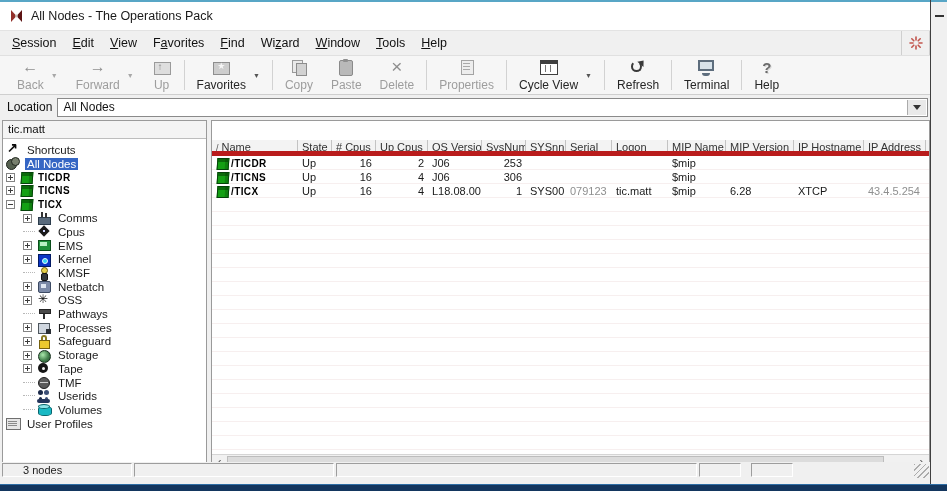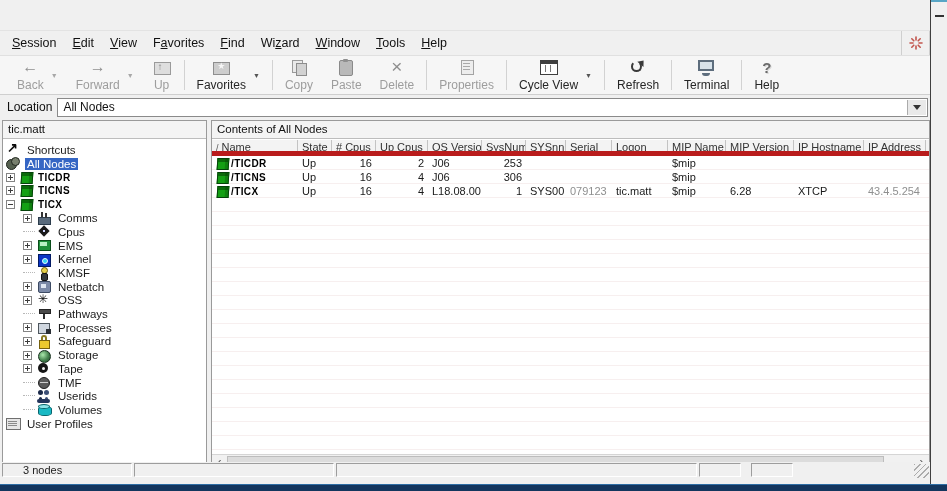--- a/index.html
+++ b/index.html
@@ -147,20 +147,28 @@
   .alarm-icon::after{content:"\00d7";position:absolute;left:1px;top:-4px;font-size:13px;font-weight:bold;color:#cc2020;}
 
   .starburst line{stroke:#c2564e;stroke-width:1.6;stroke-linecap:round;}
 </style>
 </head>
 <body>
 
 <div id="screen">
   <div id="window">
 
+    <div class="titlebar">
+      <svg class="app-icon" viewBox="0 0 15 15">
+        <polygon points="2,1 7.5,7 2,13" fill="#93302a"></polygon>
+        <polygon points="13,1 7.5,7 13,13" fill="#5d1414"></polygon>
+        <circle cx="7.5" cy="7" r="1.4" fill="#c9c0b8"></circle>
+      </svg>
+      <span class="title-text">All Nodes - The Operations Pack</span>
+    </div>
 
     <div class="menubar">
       <div id="menu-items" style="display:flex">
           <div class="menu-item"><u>S</u>ession</div>
           <div class="menu-item"><u>E</u>dit</div>
           <div class="menu-item"><u>V</u>iew</div>
           <div class="menu-item">F<u>a</u>vorites</div>
           <div class="menu-item"><u>F</u>ind</div>
           <div class="menu-item">Wi<u>z</u>ard</div>
           <div class="menu-item"><u>W</u>indow</div>
@@ -379,21 +387,20 @@
             <span class="tlabel">Volumes</span>
           </div>
           <div class="tree-row lvl0">
             <span class="ticon i-user-profiles-card"></span>
             <span class="tlabel">User Profiles</span>
           </div>
         </div>
     </div>
 
     <div class="panel" id="right-panel">
-      <div class="panel-header">Contents of All Nodes</div>
       <div class="thead" id="thead">
           <div class="th" style="width: 86px;"><span class="sort-asc">/</span>Name</div>
           <div class="th" style="width: 34px;">State</div>
           <div class="th" style="width: 44px;"># Cpus</div>
           <div class="th" style="width: 52px;">Up Cpus</div>
           <div class="th" style="width: 54px;">OS Version</div>
           <div class="th" style="width: 44px;">SysNum</div>
           <div class="th" style="width: 40px;">SYSnn</div>
           <div class="th" style="width: 46px;">Serial</div>
           <div class="th" style="width: 56px;">Logon</div>

